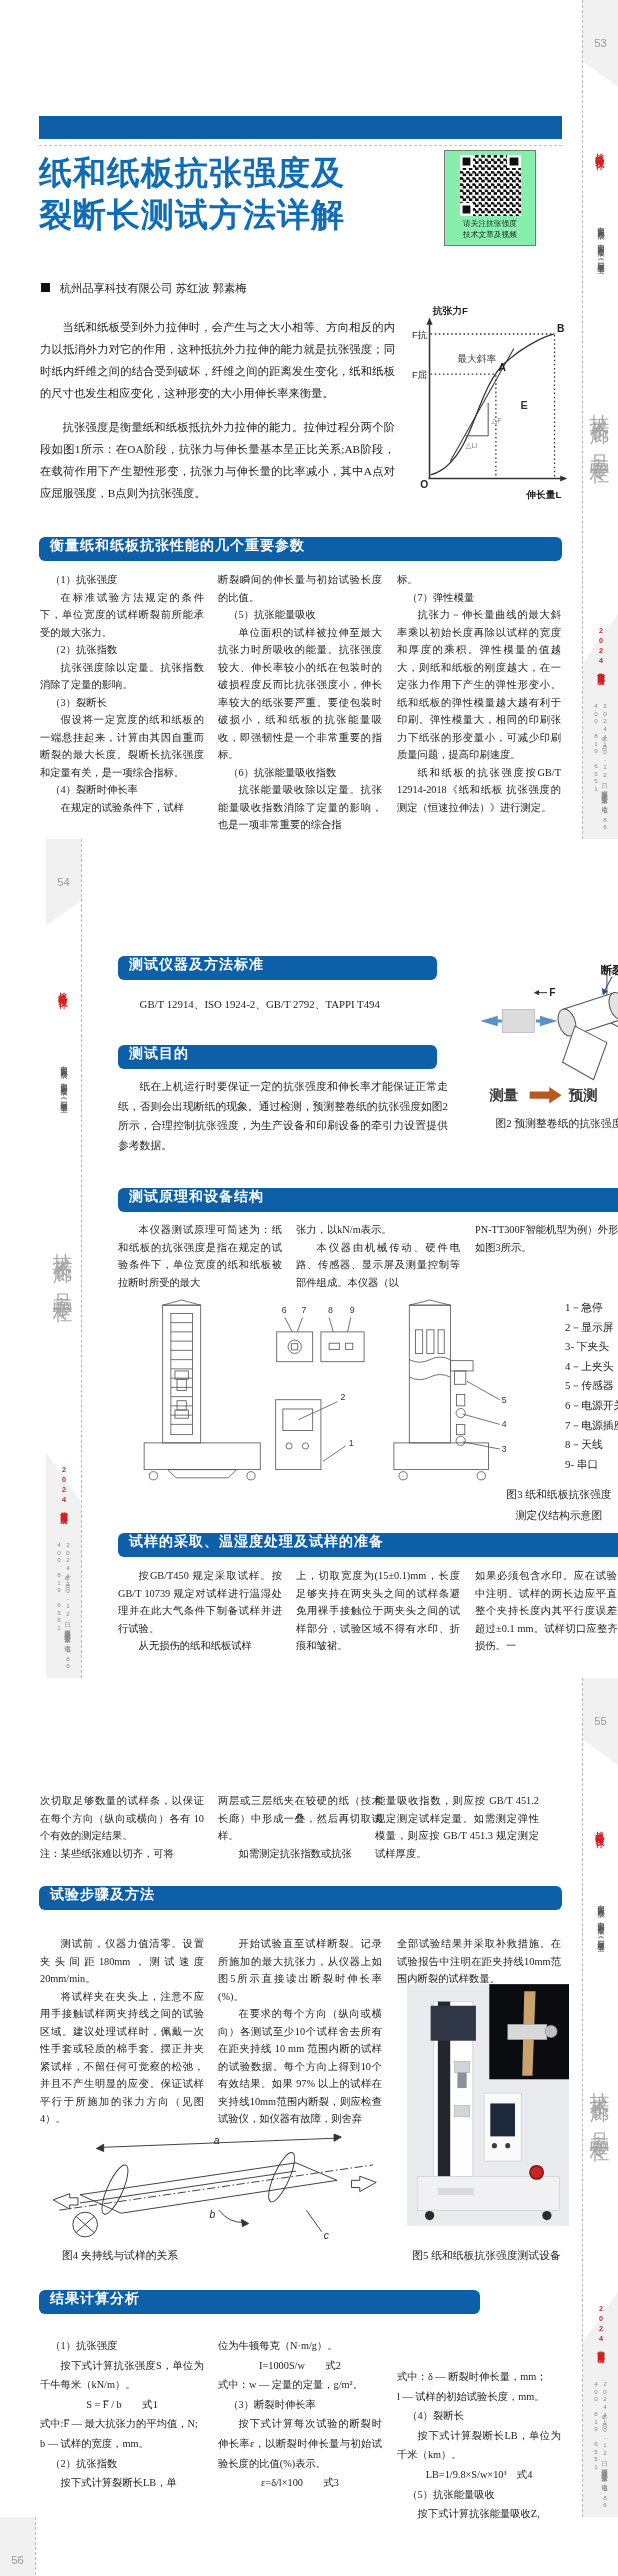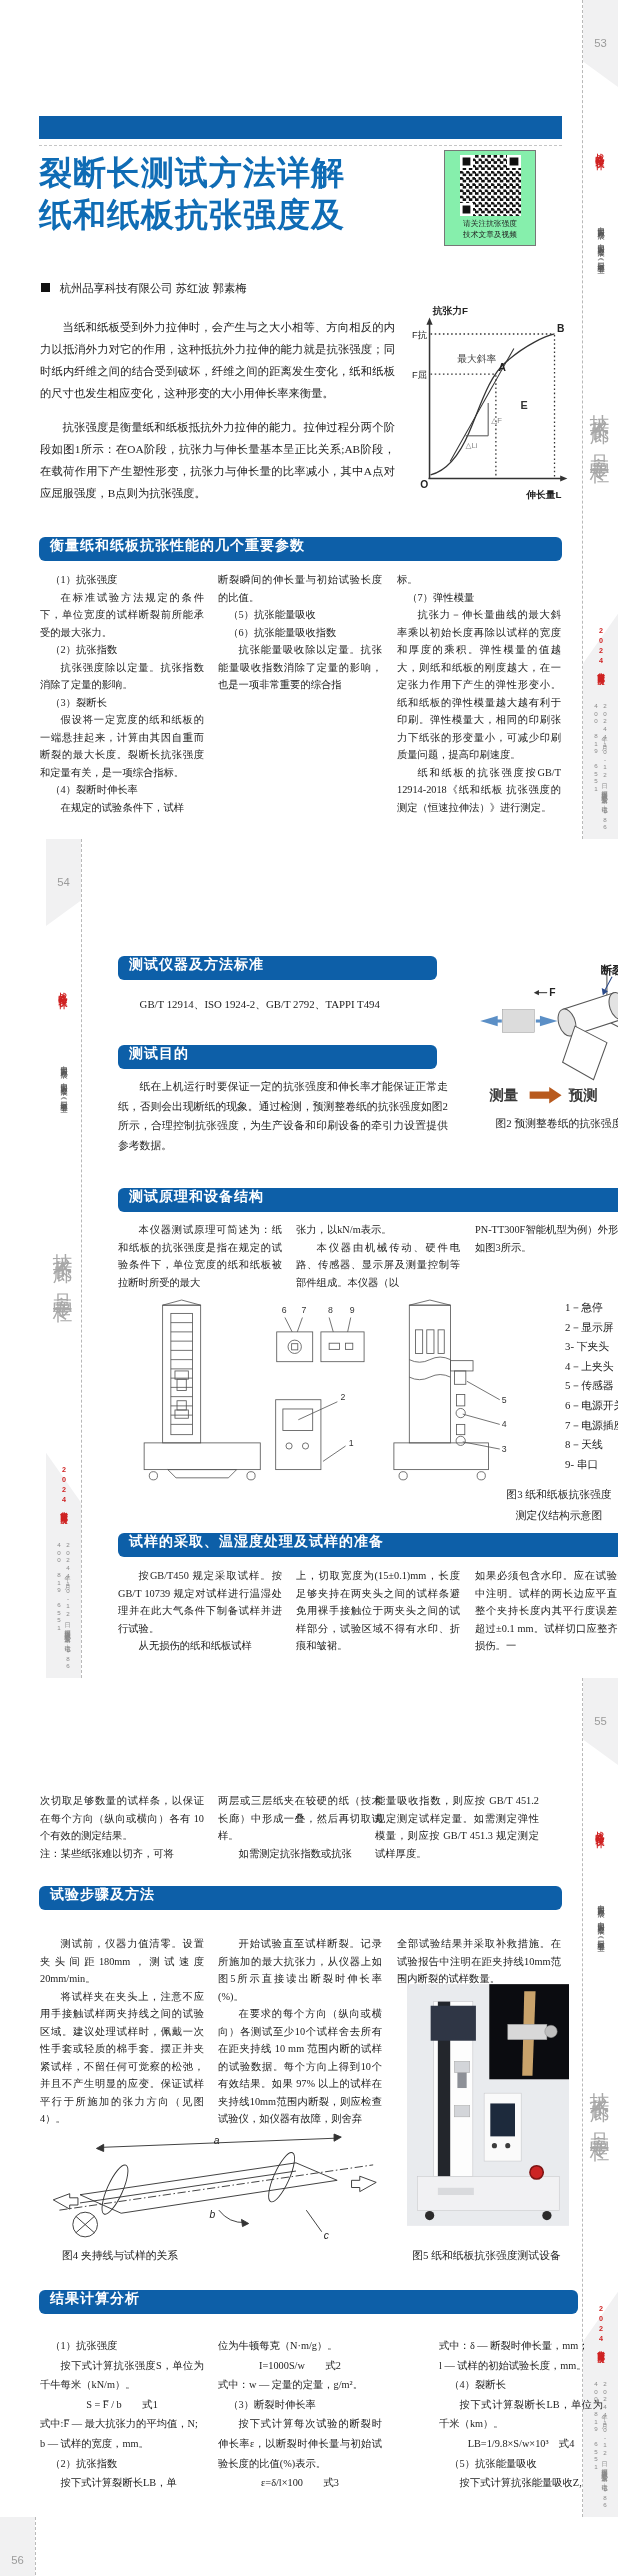--- a/index.html
+++ b/index.html
@@ -67,22 +67,22 @@
       <div class="vt sb-names">中国国际瓦楞展 中国国际彩盒展 《国际纸板工业》</div>
       <div class="vt sb-big">技术长廊·品享专栏</div>
       <div class="vt sb-expo">2024华南国际瓦楞展</div>
       <div class="vt sb-info">2024年4月10-12日 深圳国际会展中心（宝安新馆） 电话：+86 400 819 6551</div>
     </div>
 
     <div class="bar-blue" style="left:39px;top:116px;width:523px;height:23px;"></div>
     <div class="dash-h" style="left:39px;top:145px;width:523px;"></div>
 
     <div class="title">
+      <div>纸和纸板抗张强度及</div>
       <div>裂断长测试方法详解</div>
-      <div>纸和纸板抗张强度及</div>
     </div>
 
     <div class="qrbox">
       <div class="qr">
           <i class="a"></i>
           <i class="b"></i>
           <i class="c"></i>
         </div>
       <div class="qrcap">请关注抗张强度</div>
       <div class="qrcap">技术文章及视频</div>
@@ -132,20 +132,21 @@
       <p class="hd">（2）抗张指数</p>
       <p class="b">抗张强度除以定量。抗张指数消除了定量的影响。</p>
       <p class="hd">（3）裂断长</p>
       <p class="b">假设将一定宽度的纸和纸板的一端悬挂起来，计算由其因自重而断裂的最大长度。裂断长抗张强度和定量有关，是一项综合指标。</p>
       <p class="hd">（4）裂断时伸长率</p>
       <p class="b">在规定的试验条件下，试样</p>
     </div>
     <div class="col" style="left:218px;top:571px;line-height:17.5px;">
       <p class="cont">断裂瞬间的伸长量与初始试验长度的比值。</p>
       <p class="hd">（5）抗张能量吸收</p>
+      <p class="b">单位面积的试样被拉伸至最大抗张力时所吸收的能量。抗张强度较大、伸长率较小的纸在包装时的破损程度反而比抗张强度小，伸长率较大的纸张要严重。要使包装时破损小，纸和纸板的抗张能量吸收，即强韧性是一个非常重要的指标。</p>
       <p class="hd">（6）抗张能量吸收指数</p>
       <p class="b">抗张能量吸收除以定量。抗张能量吸收指数消除了定量的影响，也是一项非常重要的综合指</p>
     </div>
     <div class="col" style="left:397px;top:571px;line-height:17.5px;">
       <p class="cont">标。</p>
       <p class="hd">（7）弹性模量</p>
       <p class="b">抗张力－伸长量曲线的最大斜率乘以初始长度再除以试样的宽度和厚度的乘积。弹性模量的值越大，则纸和纸板的刚度越大，在一定张力作用下产生的弹性形变小。纸和纸板的弹性模量越大越有利于印刷。弹性模量大，相同的印刷张力下纸张的形变量小，可减少印刷质量问题，提高印刷速度。</p>
       <p class="b">纸和纸板的抗张强度按GB/T 12914-2018《纸和纸板 抗张强度的测定（恒速拉伸法）》进行测定。</p>
     </div>
   </div>
@@ -397,40 +398,40 @@
         <line x1="500" y1="150" x2="530" y2="192"></line>
       </g>
       <text x="320" y="22" font-size="20" font-style="italic" fill="#222">a</text>
       <text x="312" y="166" font-size="20" font-style="italic" fill="#222">b</text>
       <text x="534" y="206" font-size="20" font-style="italic" fill="#222">c</text>
     </svg>
 
     <div class="cap" style="left:62px;top:571px;">图4 夹持线与试样的关系</div>
     <div class="cap" style="left:399px;top:571px;width:175px;text-align:center;">图5 纸和纸板抗张强度测试设备</div>
 
-    <div class="sec" style="left:39px;top:612px;width:539px;">结果计算分析</div>
+    <div class="sec" style="left:39px;top:612px;width:441px;">结果计算分析</div>
 
     <div class="col" style="left:40px;top:658px;line-height:19.6px;">
       <p class="hd">（1）抗张强度</p>
       <p class="b">按下式计算抗张强度S，单位为千牛每米（kN/m）。</p>
       <p class="f">S = F̅ / b　　式1</p>
       <p class="cont">式中:F̅ — 最大抗张力的平均值，N;</p>
       <p class="cont">b — 试样的宽度，mm。</p>
       <p class="hd">（2）抗张指数</p>
       <p class="b">按下式计算裂断长LB，单</p>
     </div>
     <div class="col" style="left:218px;top:658px;line-height:19.6px;">
       <p class="cont">位为牛顿每克（N·m/g）。</p>
       <p class="f">I=1000S/w　　式2</p>
       <p class="cont">式中：w — 定量的定量，g/m²。</p>
       <p class="hd">（3）断裂时伸长率</p>
       <p class="b">按下式计算每次试验的断裂时伸长率ε，以断裂时伸长量与初始试验长度的比值(%)表示。</p>
       <p class="f">ε=δ/l×100　　式3</p>
     </div>
-    <div class="col" style="left:397px;top:658px;line-height:19.6px;margin-left:42px;">
+    <div class="col" style="left:397px;top:689px;line-height:19.6px;">
       <p class="cont">式中：δ — 断裂时伸长量，mm；</p>
       <p class="cont">l — 试样的初始试验长度，mm。</p>
       <p class="hd">（4）裂断长</p>
       <p class="b">按下式计算裂断长LB，单位为千米（km）。</p>
       <p class="f">LB=1/9.8×S/w×10³　式4</p>
       <p class="hd">（5）抗张能量吸收</p>
       <p class="b">按下式计算抗张能量吸收Z,</p>
     </div>
   </div>
 

